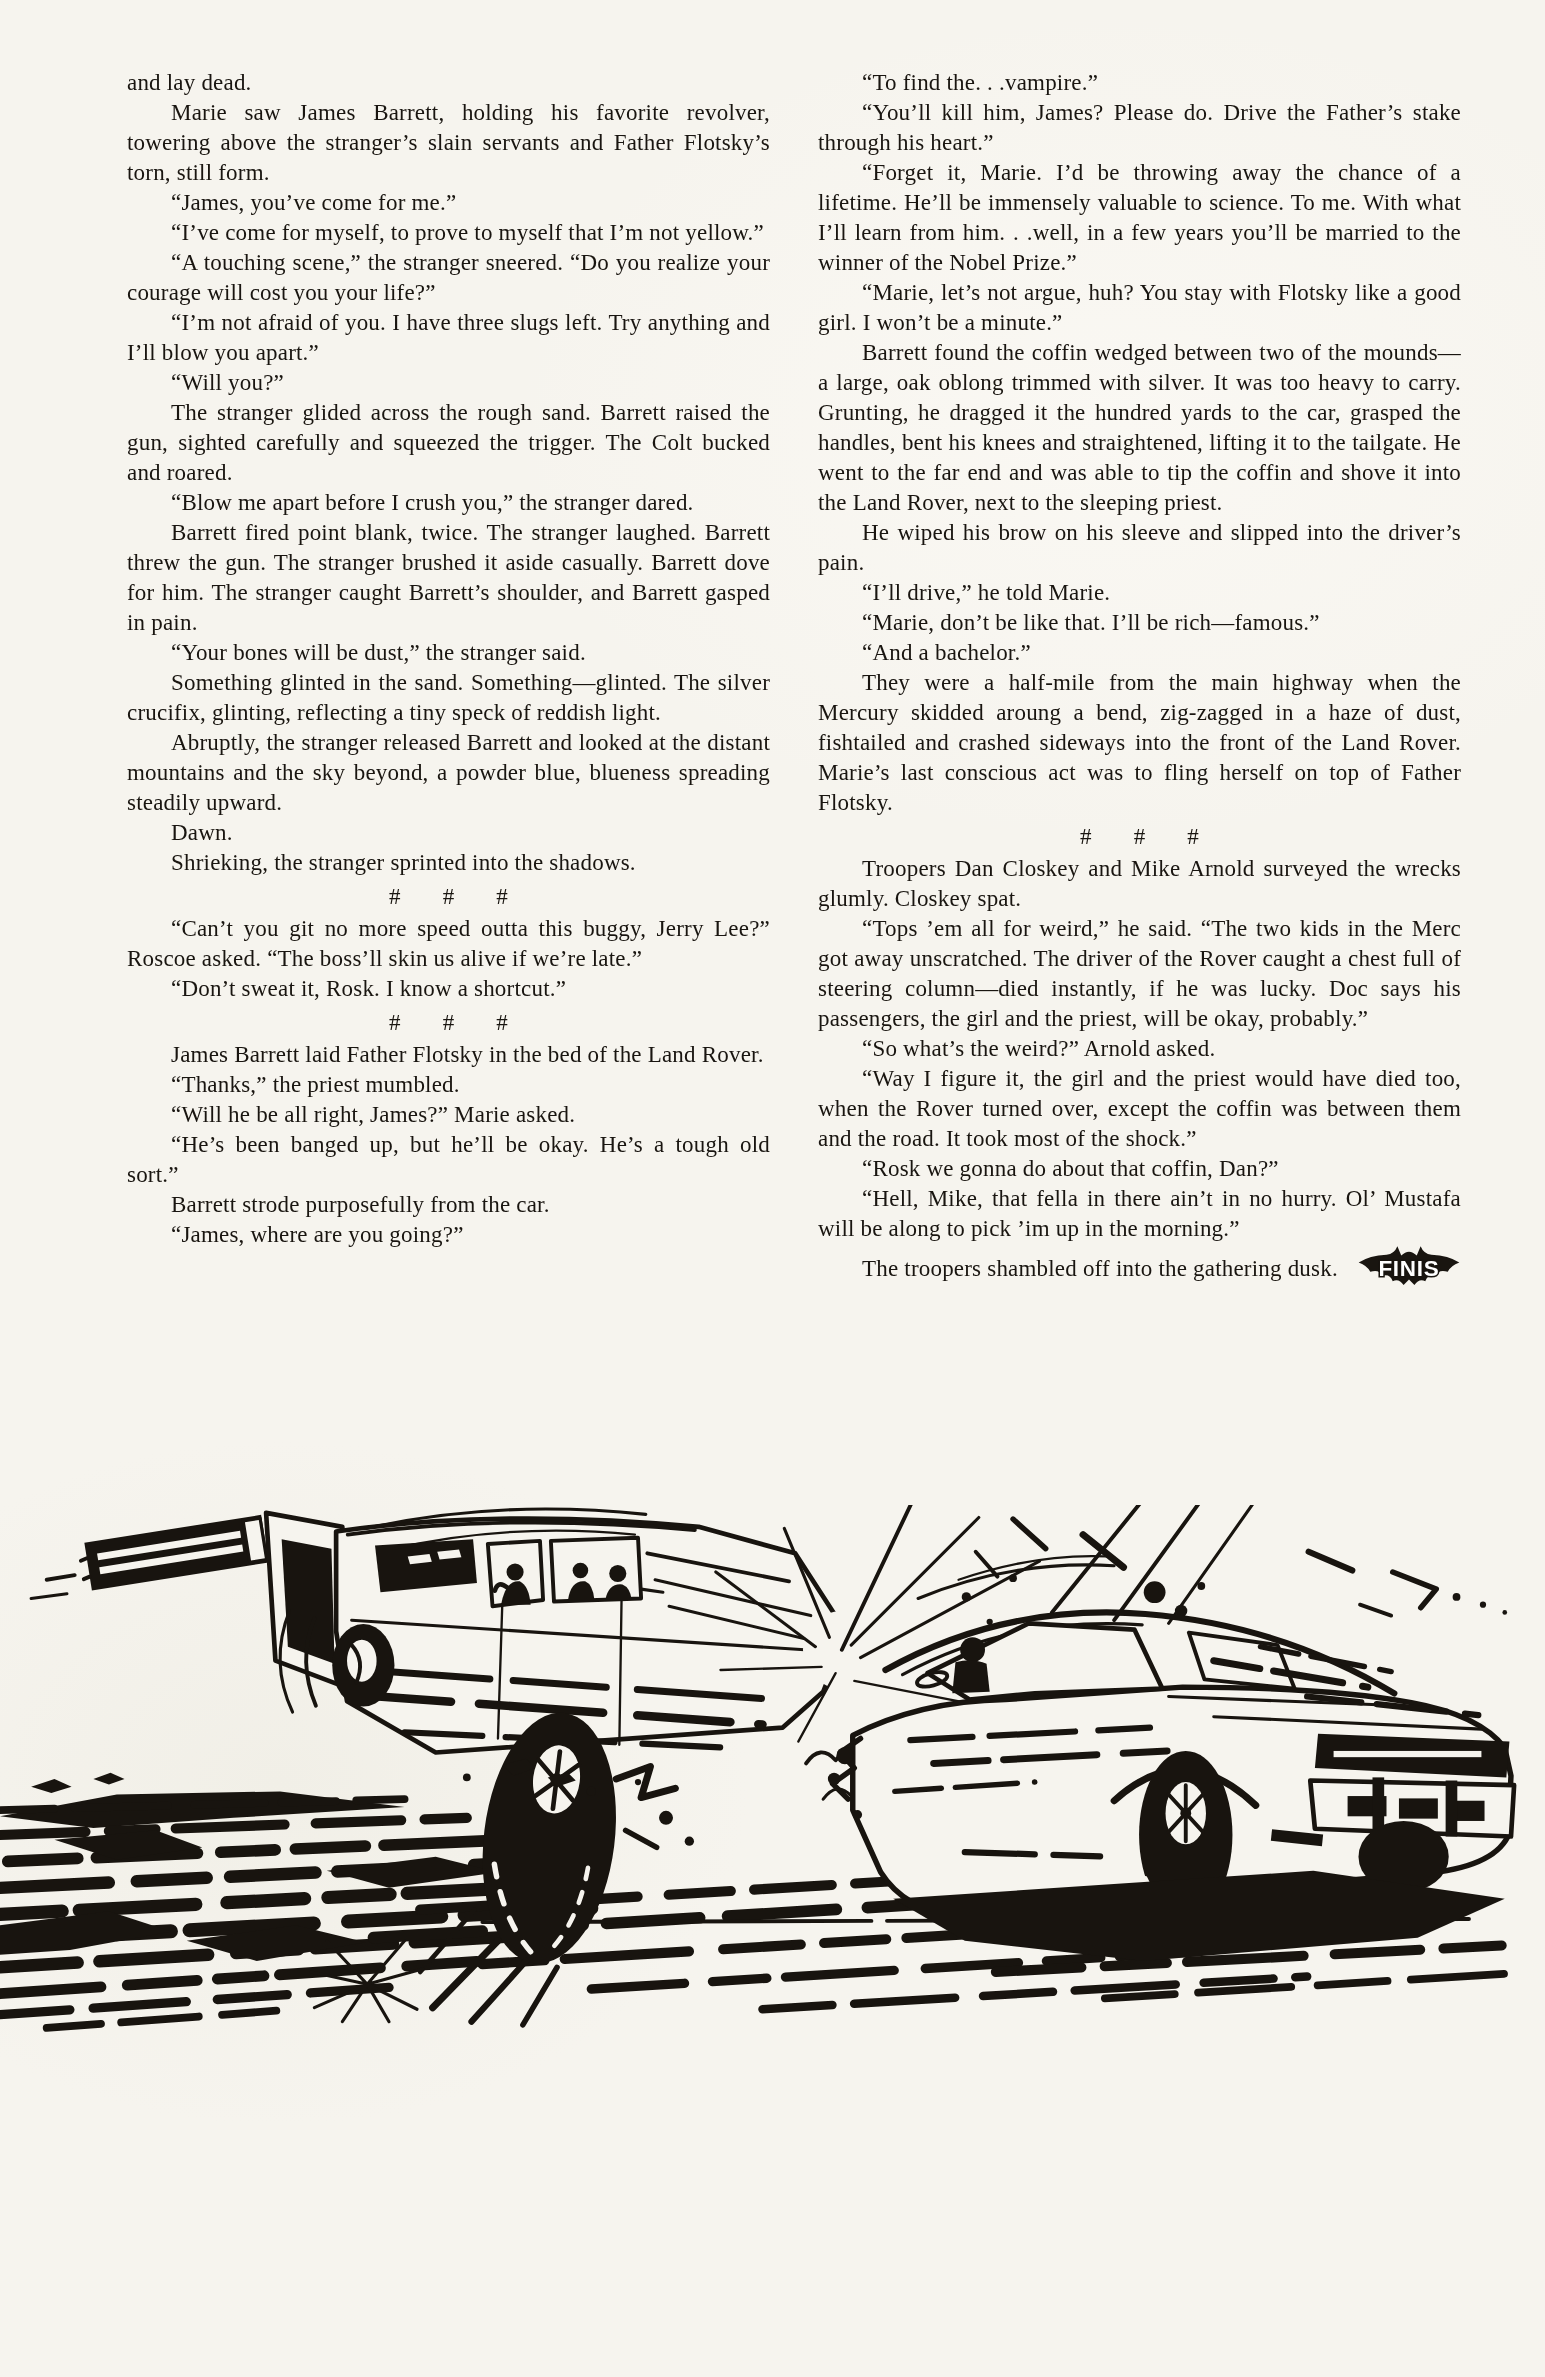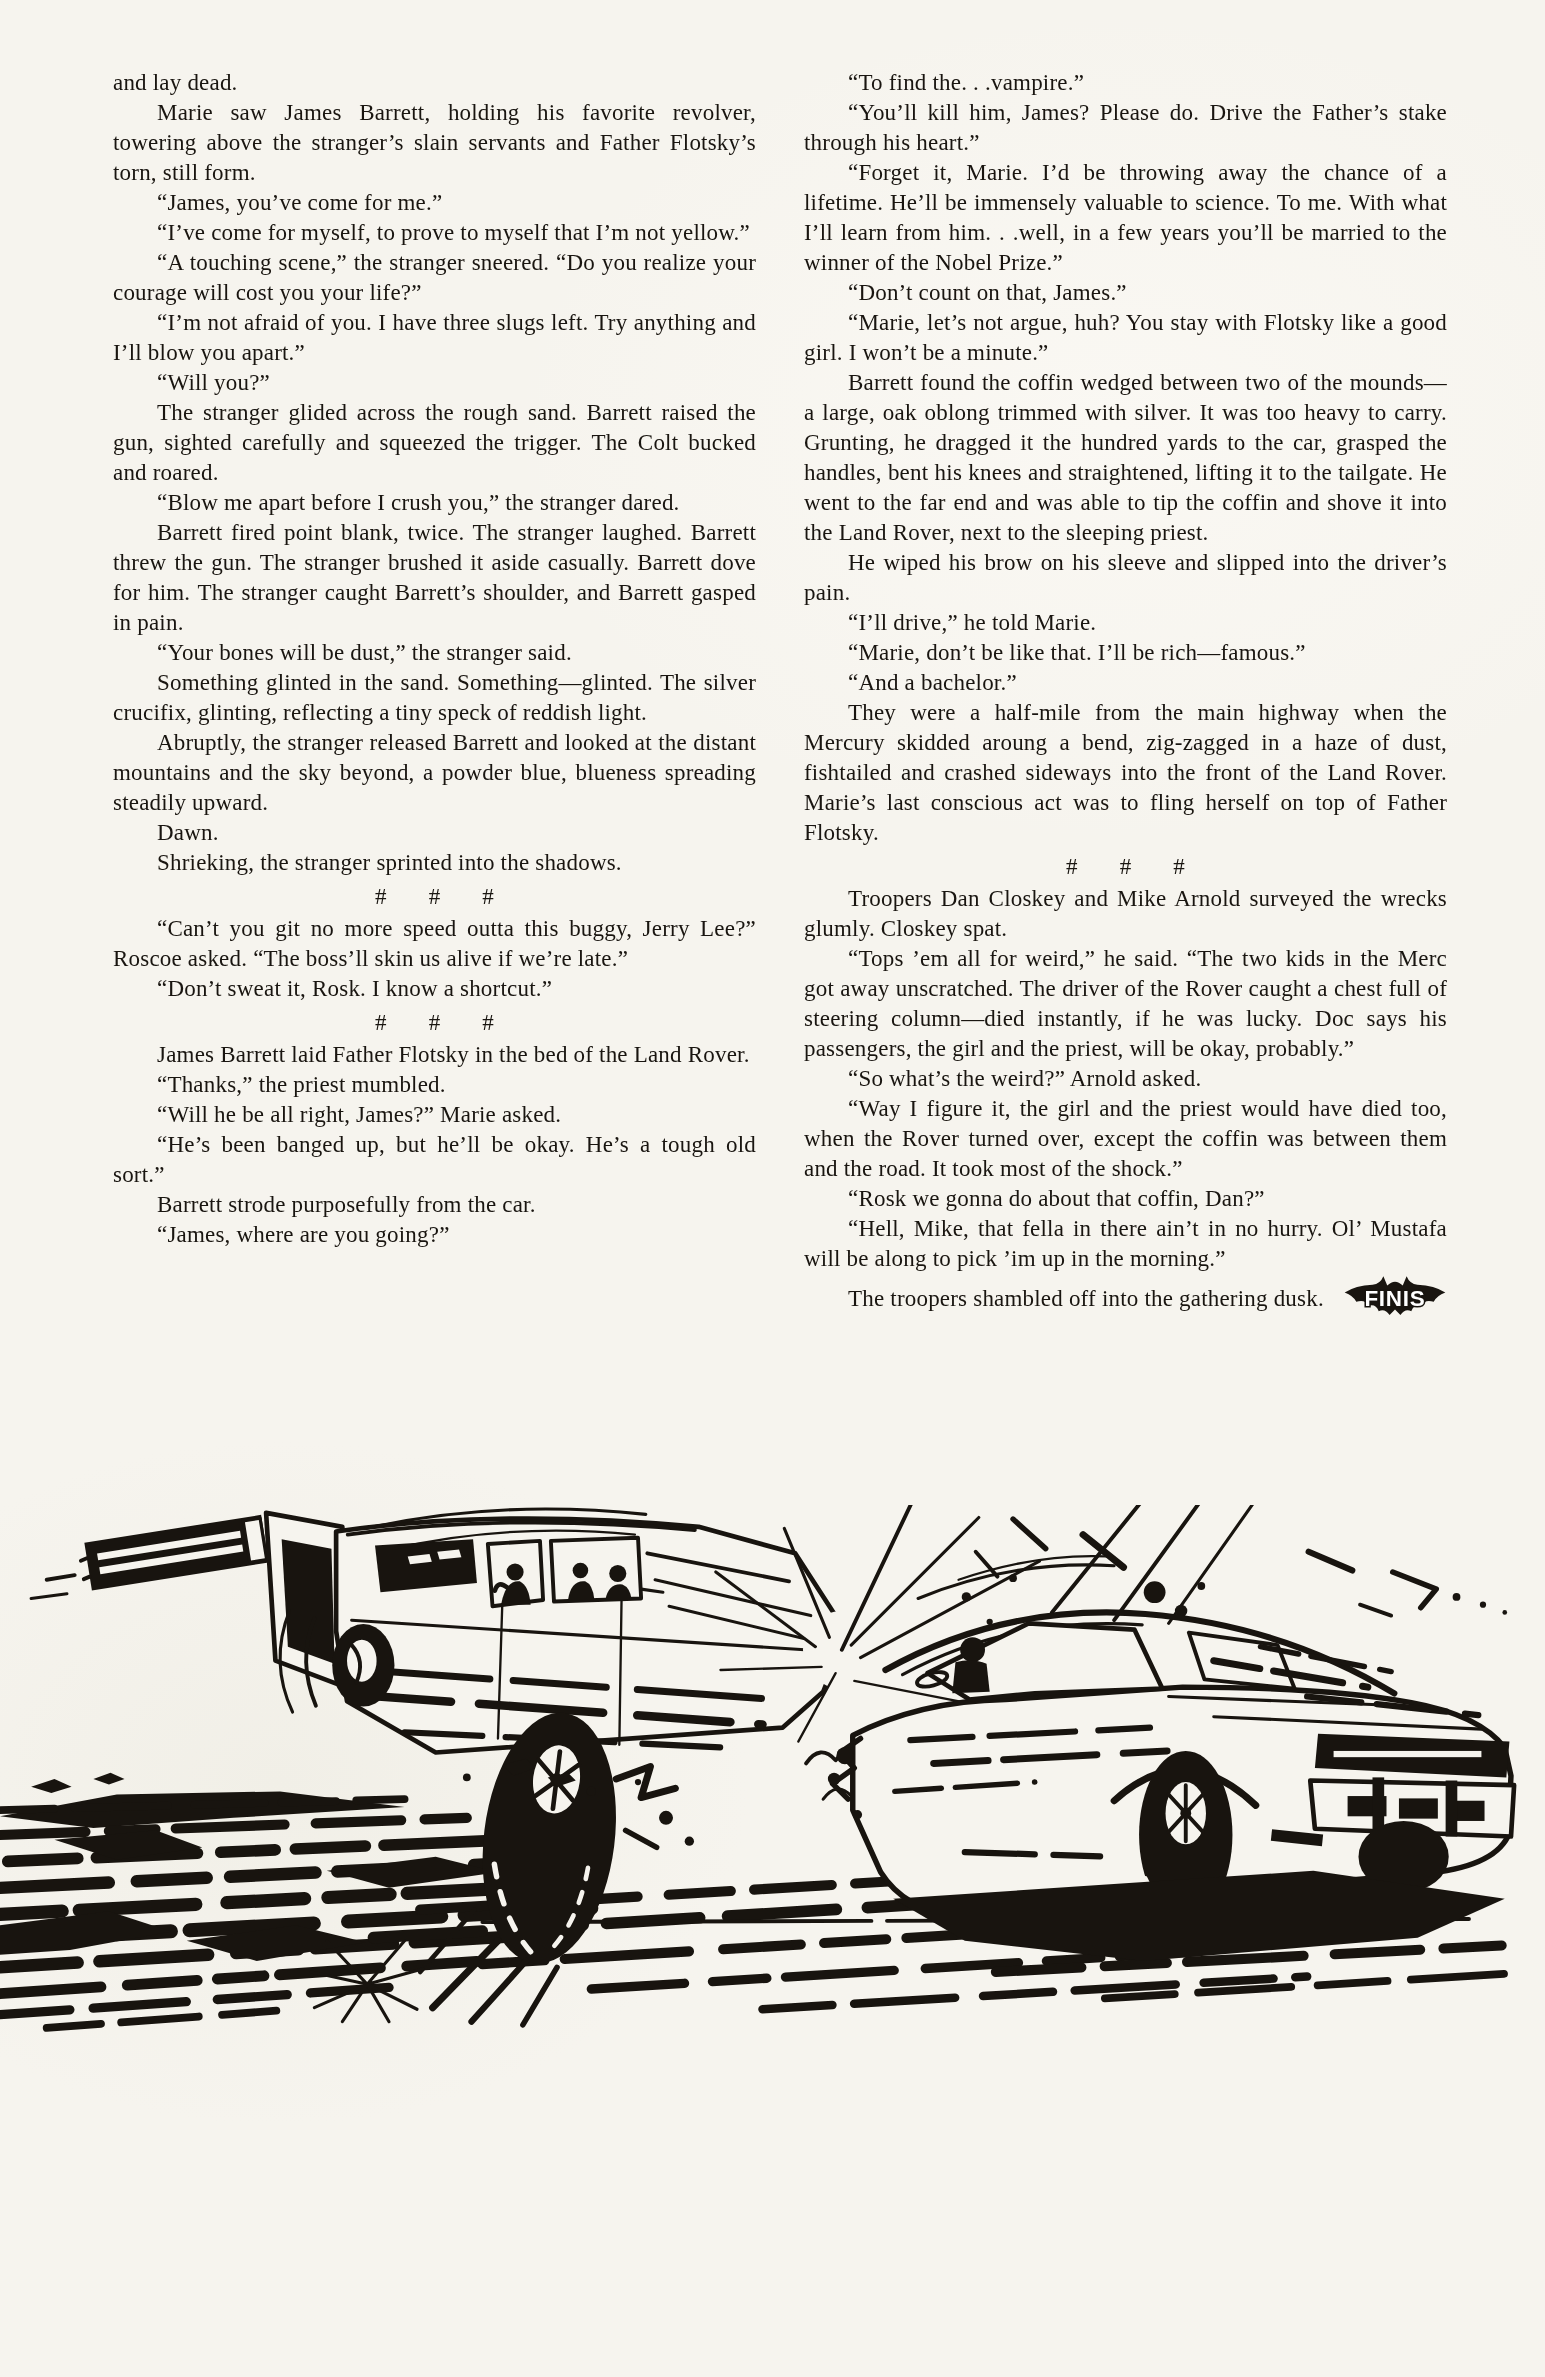--- a/index.html
+++ b/index.html
@@ -9,21 +9,21 @@
     margin:0 auto;
     background:
       radial-gradient(1011px 700px at 72% 18%, #faf8f3 0%, rgba(250,248,243,0) 60%),
       radial-gradient(856px 622px at 18% 75%, #f1efe7 0%, rgba(241,239,231,0) 55%),
       #f6f4ee;
     font-family:"Liberation Serif", serif;
     color:#191510;
     overflow:hidden;
   }
   .columns{
-    position:absolute;left:113px;top:68px;width:1335px;
+    position:absolute;left:127px;top:68px;width:1335px;
     display:flex;gap:48px;
   }
   .col{width:643px;}
   .para{
     margin:0;
     font-size:23px;line-height:30px;
     text-align:justify;
     letter-spacing:0.2px;
     hyphens:none;
   }
@@ -75,21 +75,20 @@
         <p class="para indent">“Thanks,” the priest mumbled.</p>
         <p class="para indent">“Will he be all right, James?” Marie asked.</p>
         <p class="para indent">“He’s been banged up, but he’ll be okay. He’s a tough old sort.”</p>
         <p class="para indent">Barrett strode purposefully from the car.</p>
         <p class="para indent">“James, where are you going?”</p>
       </div>
     <div class="col" id="col-right">
         <p class="para indent">“To find the.&nbsp;.&nbsp;.vampire.”</p>
         <p class="para indent">“You’ll kill him, James? Please do. Drive the Father’s stake through his heart.”</p>
         <p class="para indent">“Forget it, Marie. I’d be throwing away the chance of a lifetime. He’ll be immensely valuable to science. To me. With what I’ll learn from him.&nbsp;.&nbsp;.well, in a few years you’ll be married to the winner of the Nobel Prize.”</p>
-        <p class="para indent">“Don’t count on that, James.”</p>
         <p class="para indent">“Marie, let’s not argue, huh? You stay with Flotsky like a good girl. I won’t be a minute.”</p>
         <p class="para indent">Barrett found the coffin wedged between two of the mounds—a large, oak oblong trimmed with silver. It was too heavy to carry. Grunting, he dragged it the hundred yards to the car, grasped the handles, bent his knees and straightened, lifting it to the tailgate. He went to the far end and was able to tip the coffin and shove it into the Land Rover, next to the sleeping priest.</p>
         <p class="para indent">He wiped his brow on his sleeve and slipped into the driver’s pain.</p>
         <p class="para indent">“I’ll drive,” he told Marie.</p>
         <p class="para indent">“Marie, don’t be like that. I’ll be rich—famous.”</p>
         <p class="para indent">“And a bachelor.”</p>
         <p class="para indent">They were a half-mile from the main highway when the Mercury skidded aroung a bend, zig-zagged in a haze of dust, fishtailed and crashed sideways into the front of the Land Rover. Marie’s last conscious act was to fling herself on top of Father Flotsky.</p>
         <p class="para separator"># # #</p>
         <p class="para indent">Troopers Dan Closkey and Mike Arnold surveyed the wrecks glumly. Closkey spat.</p>
         <p class="para indent">“Tops ’em all for weird,” he said. “The two kids in the Merc got away unscratched. The driver of the Rover caught a chest full of steering column—died instantly, if he was lucky. Doc says his passengers, the girl and the priest, will be okay, probably.”</p>

